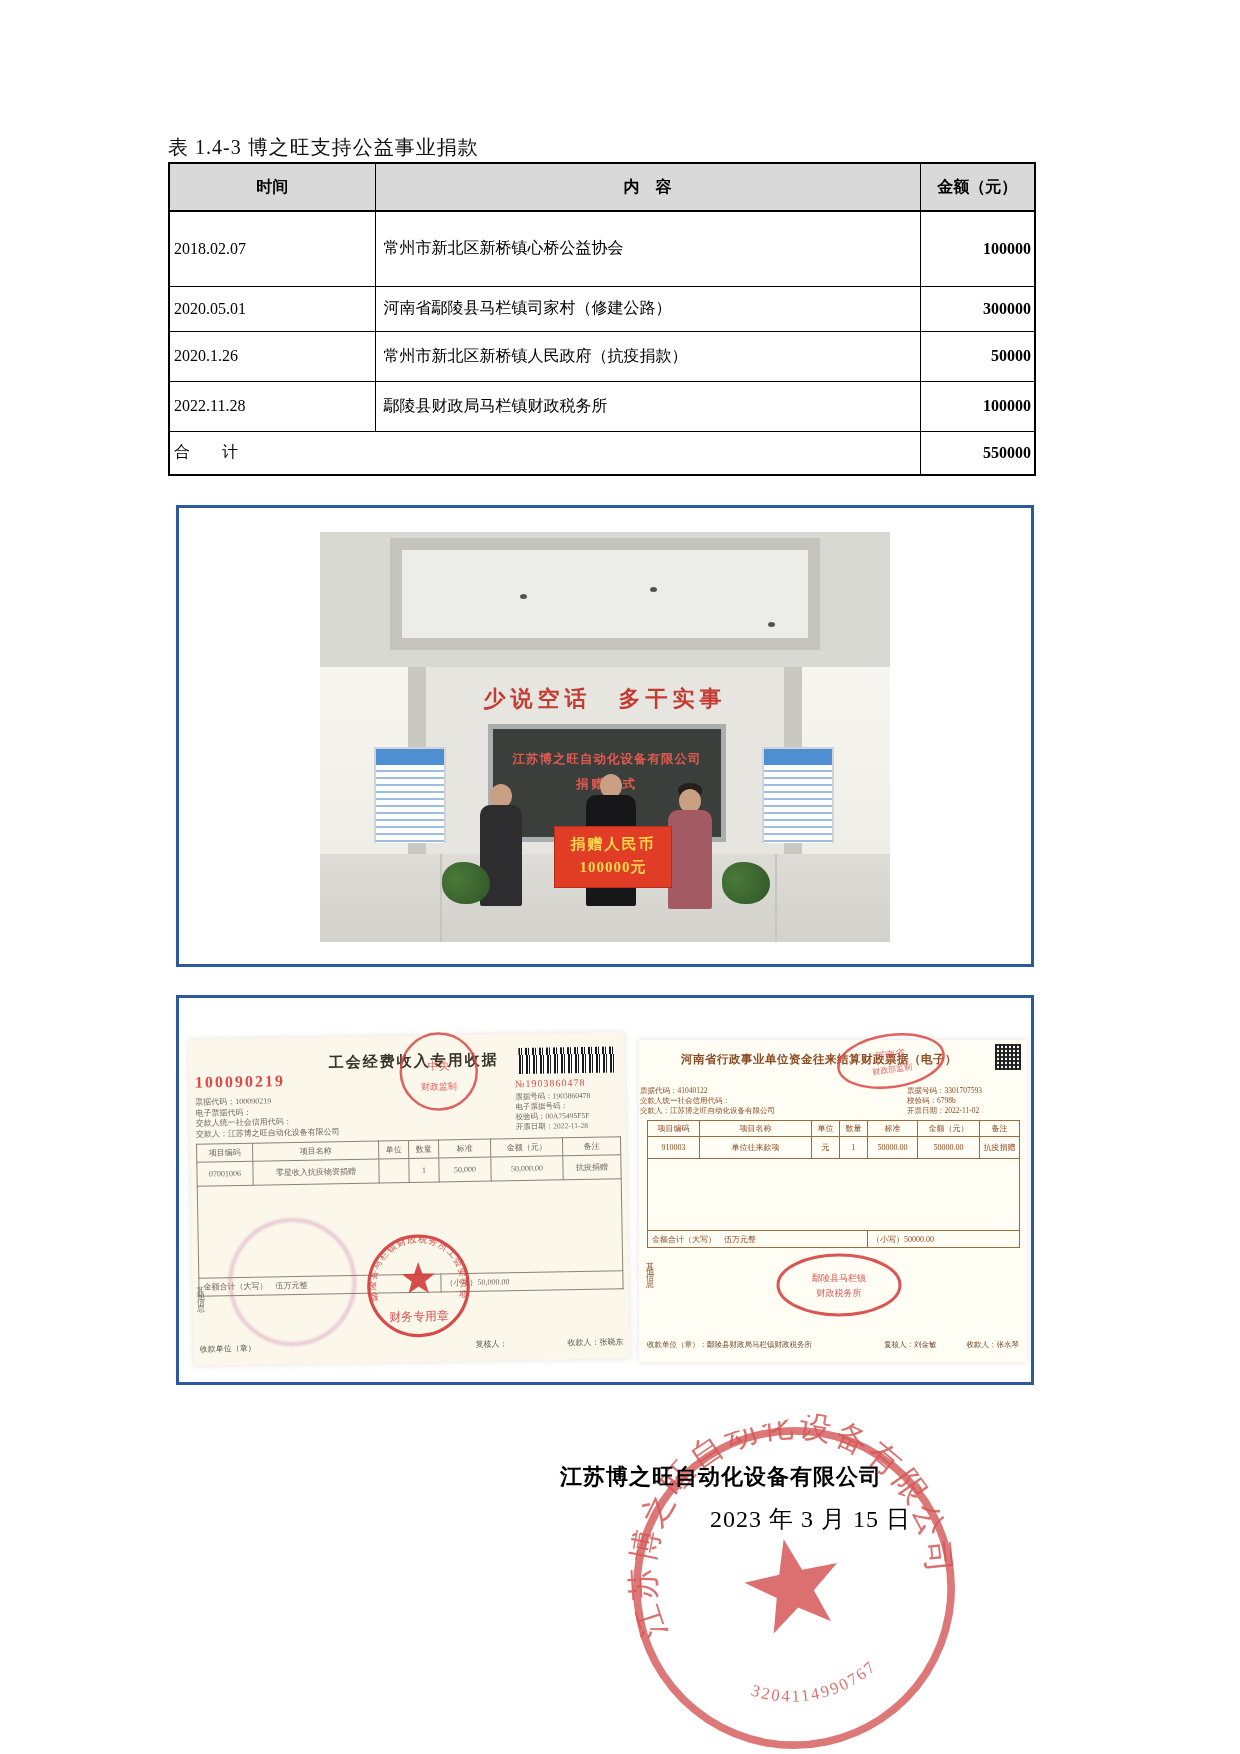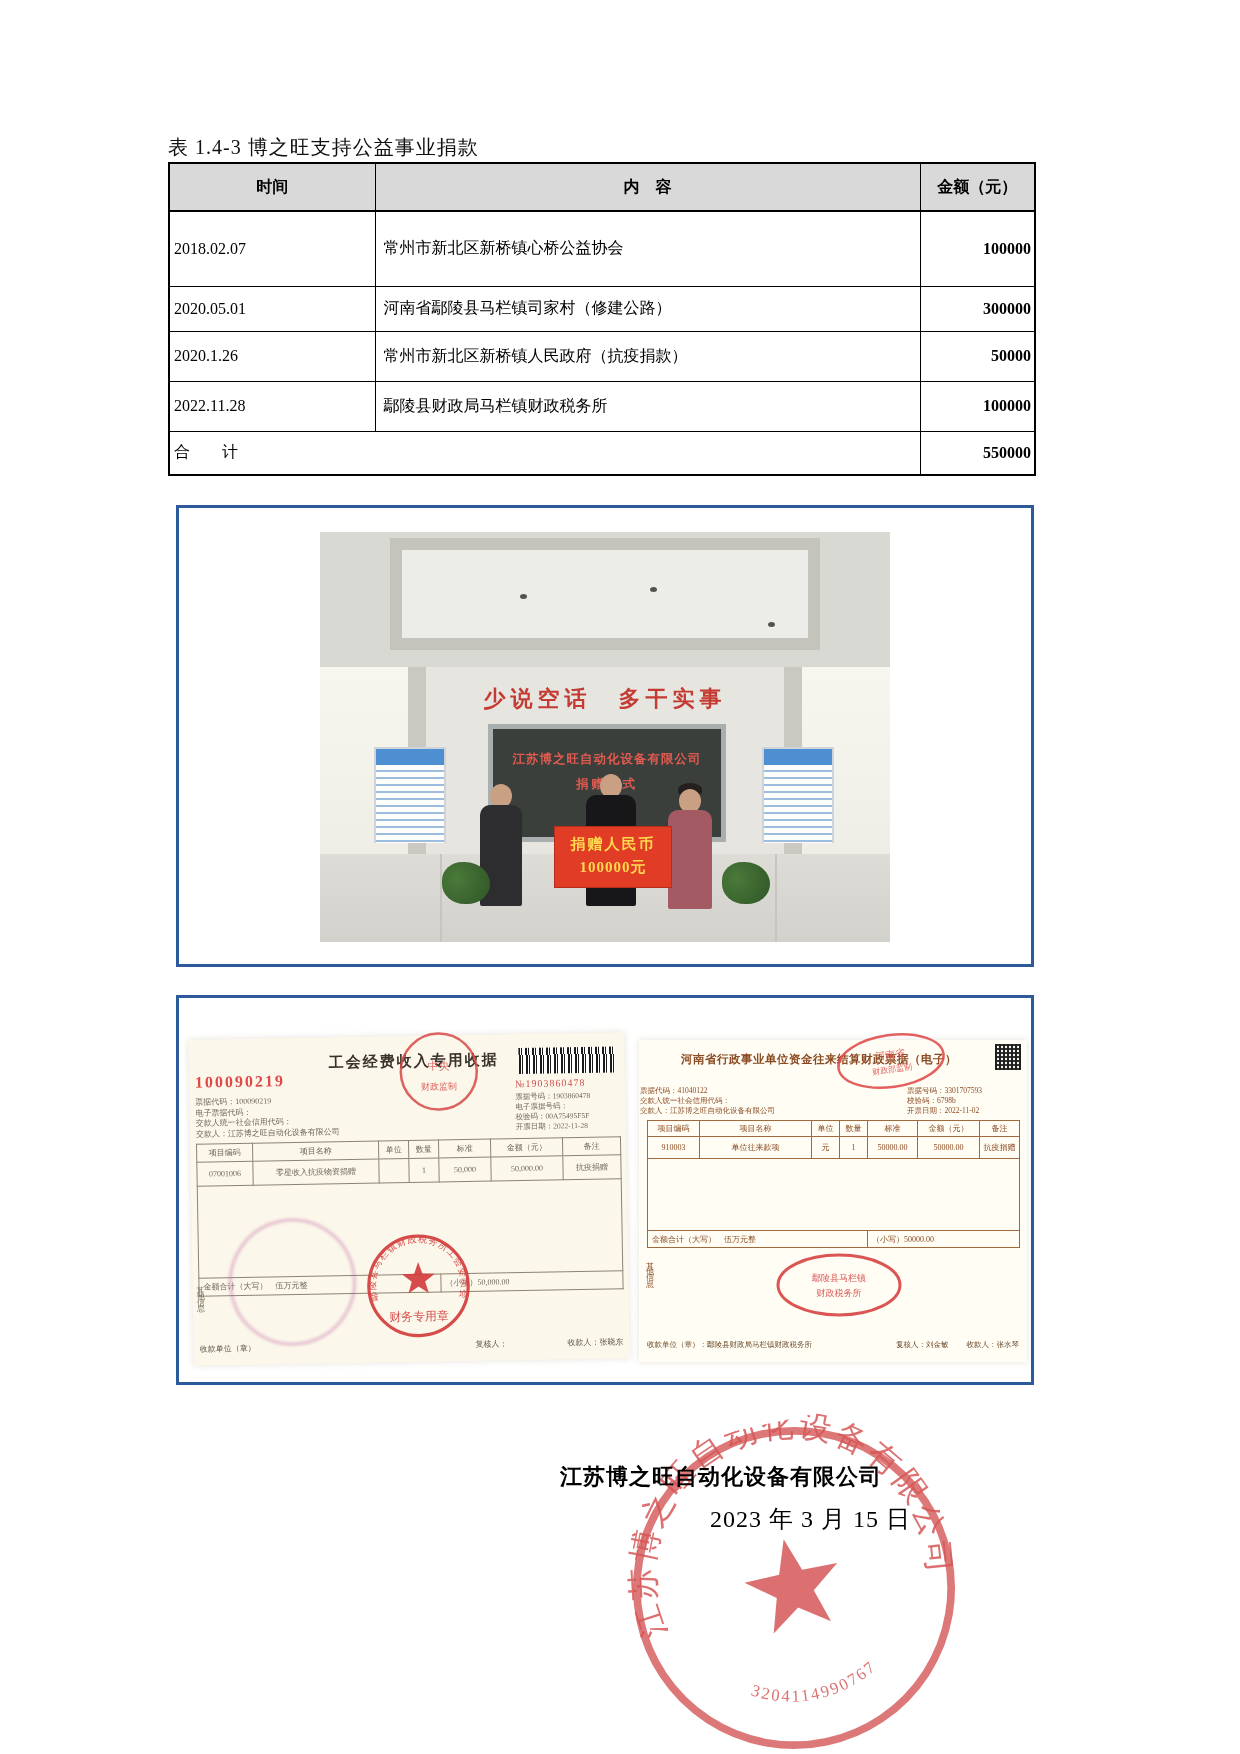--- a/index.html
+++ b/index.html
@@ -86,21 +86,21 @@
   .rr-table .totals td { height:17px; text-align:left; padding-left:4px; }
   .side-label { position:absolute; writing-mode:vertical-lr; text-orientation:upright; font-size:8px; letter-spacing:6px; }
   .rl-side { left:1px; top:240px; }
   .rr-side { left:4px; top:215px; }
   .rl-purple-stamp { position:absolute; left:36px; top:180px; width:128px; height:128px; border:4px solid rgba(186,85,160,.28); border-radius:50%; filter:blur(1px); transform:rotate(-10deg); }
   .rl-fin-seal { position:absolute; left:172px; top:196px; opacity:.9; }
   .r-footer { position:absolute; display:flex; font-size:8px; color:#5d564a; }
   .rl-footer { left:6px; top:304px; width:424px; }
   .rl-footer .f2{ margin-left:auto; margin-right:60px; } 
   .rr-footer { left:8px; top:300px; width:372px; font-size:7.5px; color:#6b4a2a; }
-  .rr-footer .f2{ margin-left:auto; margin-right:18px; }
+  .rr-footer .f2{ margin-left:auto; margin-right:30px; }
   .rr-title { position:absolute; left:8px; top:12px; width:344px; text-align:center; font-size:11.5px; font-weight:bold; letter-spacing:.5px; }
   .rr-qr { position:absolute; left:356px; top:4px; width:26px; height:26px;
      background:repeating-linear-gradient(0deg,rgba(30,30,30,.9) 0 2px,transparent 2px 4px),repeating-linear-gradient(90deg,#222 0 2px,#f2f2ee 2px 4px); }
   .rr-head-stamp { position:absolute; left:196px; top:-8px; transform:rotate(-8deg); opacity:.85; }
   .rr-fields-l { position:absolute; left:1px; top:46px; font-size:7.5px; line-height:10px; }
   .rr-fields-r { position:absolute; left:268px; top:46px; font-size:7.5px; line-height:10px; }
   .rr-seal { position:absolute; left:135px; top:212px; opacity:.85; }
 
   
   .sig-company { position:absolute; left:560px; top:1462px; font-size:22px; font-weight:bold; letter-spacing:1px; z-index:6; }

